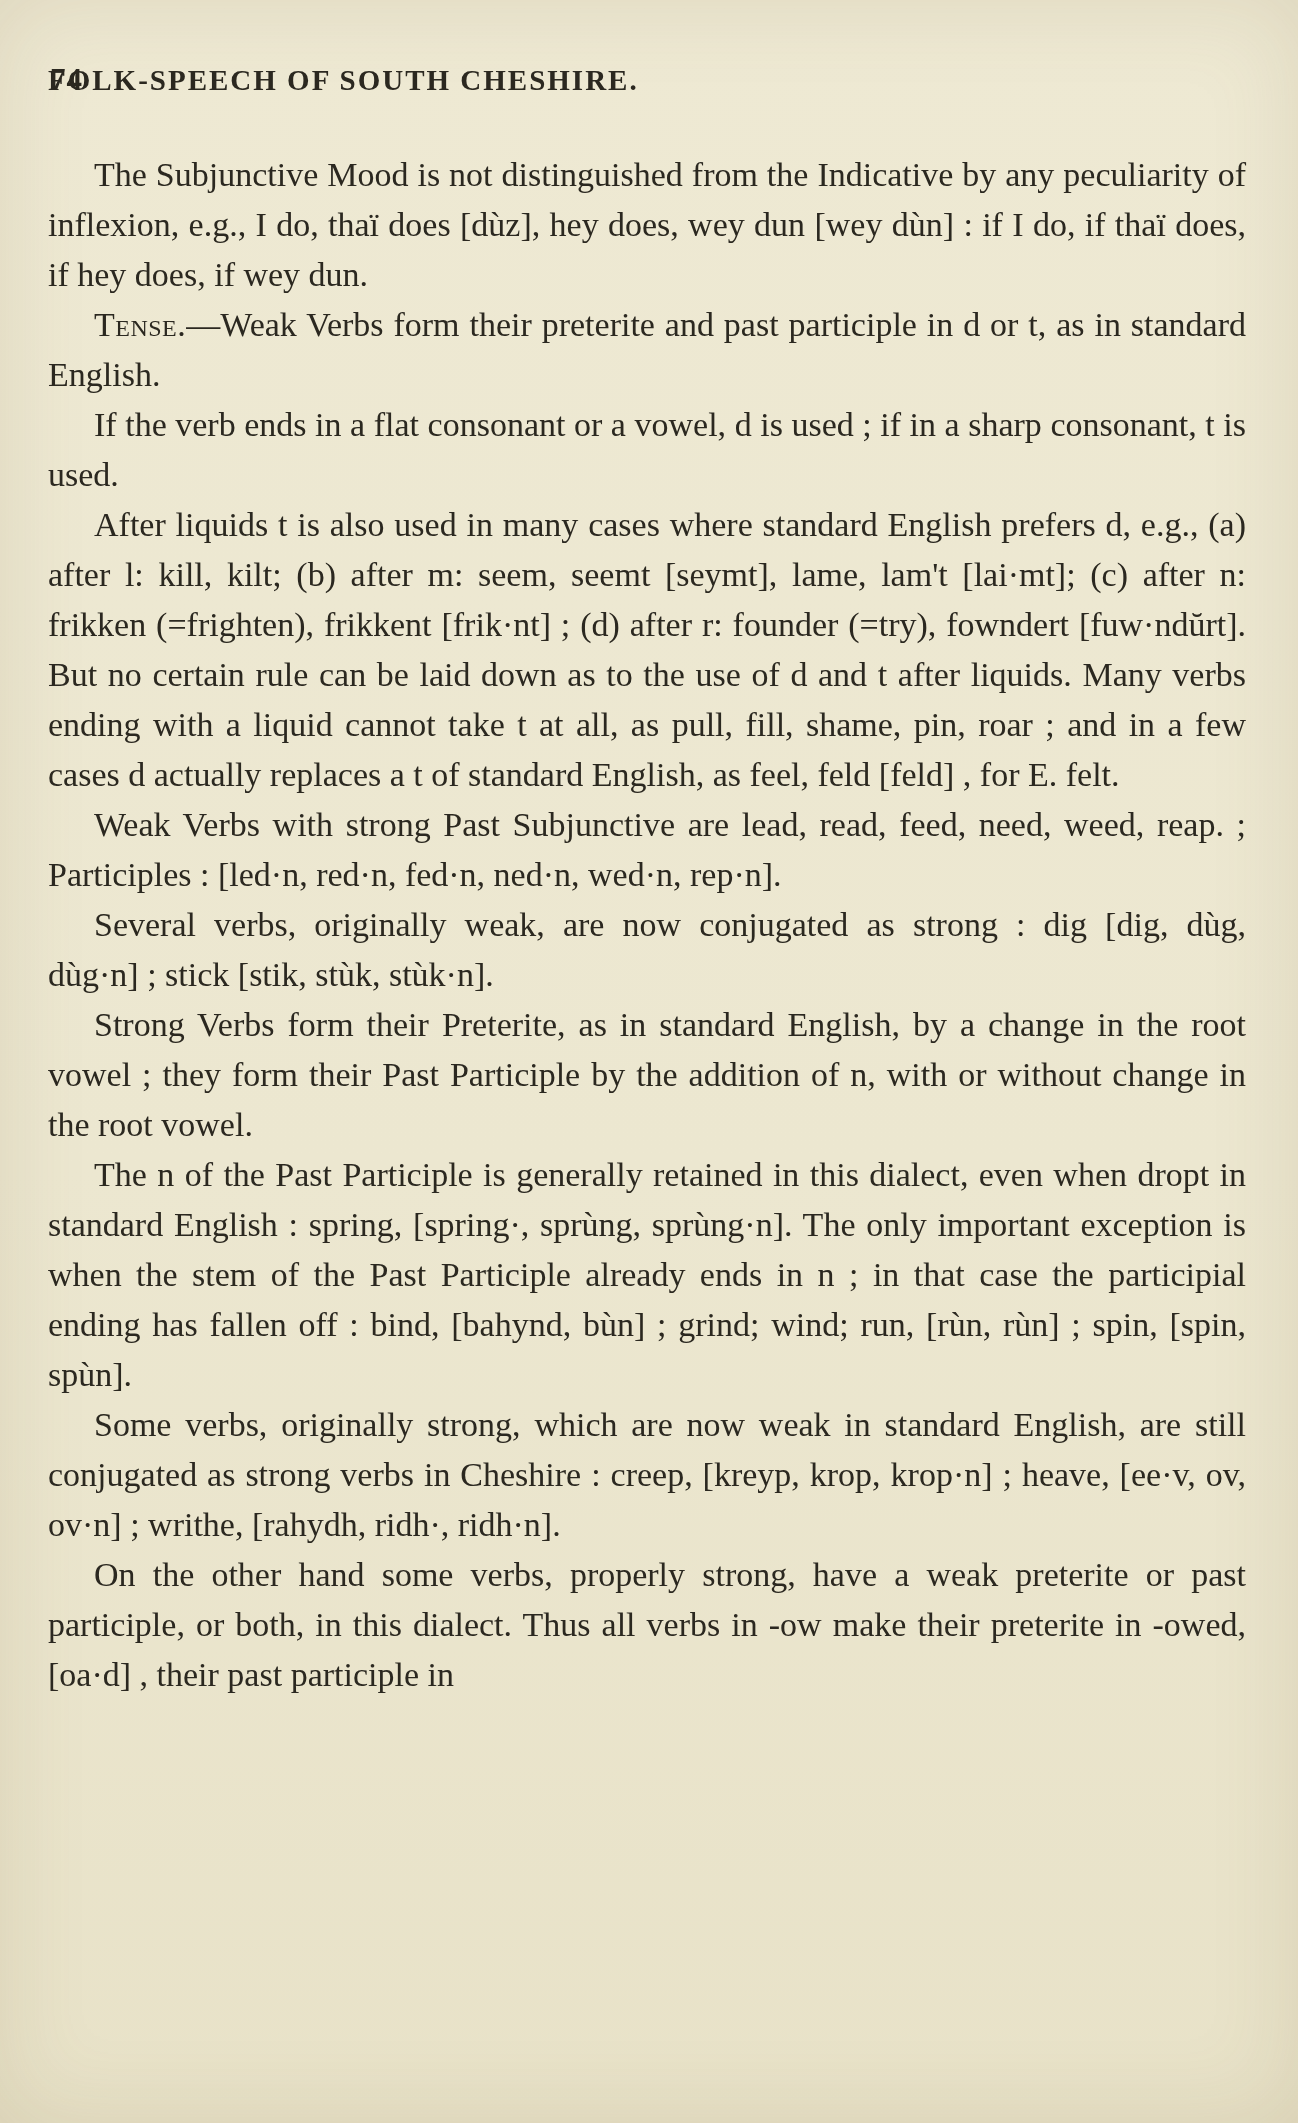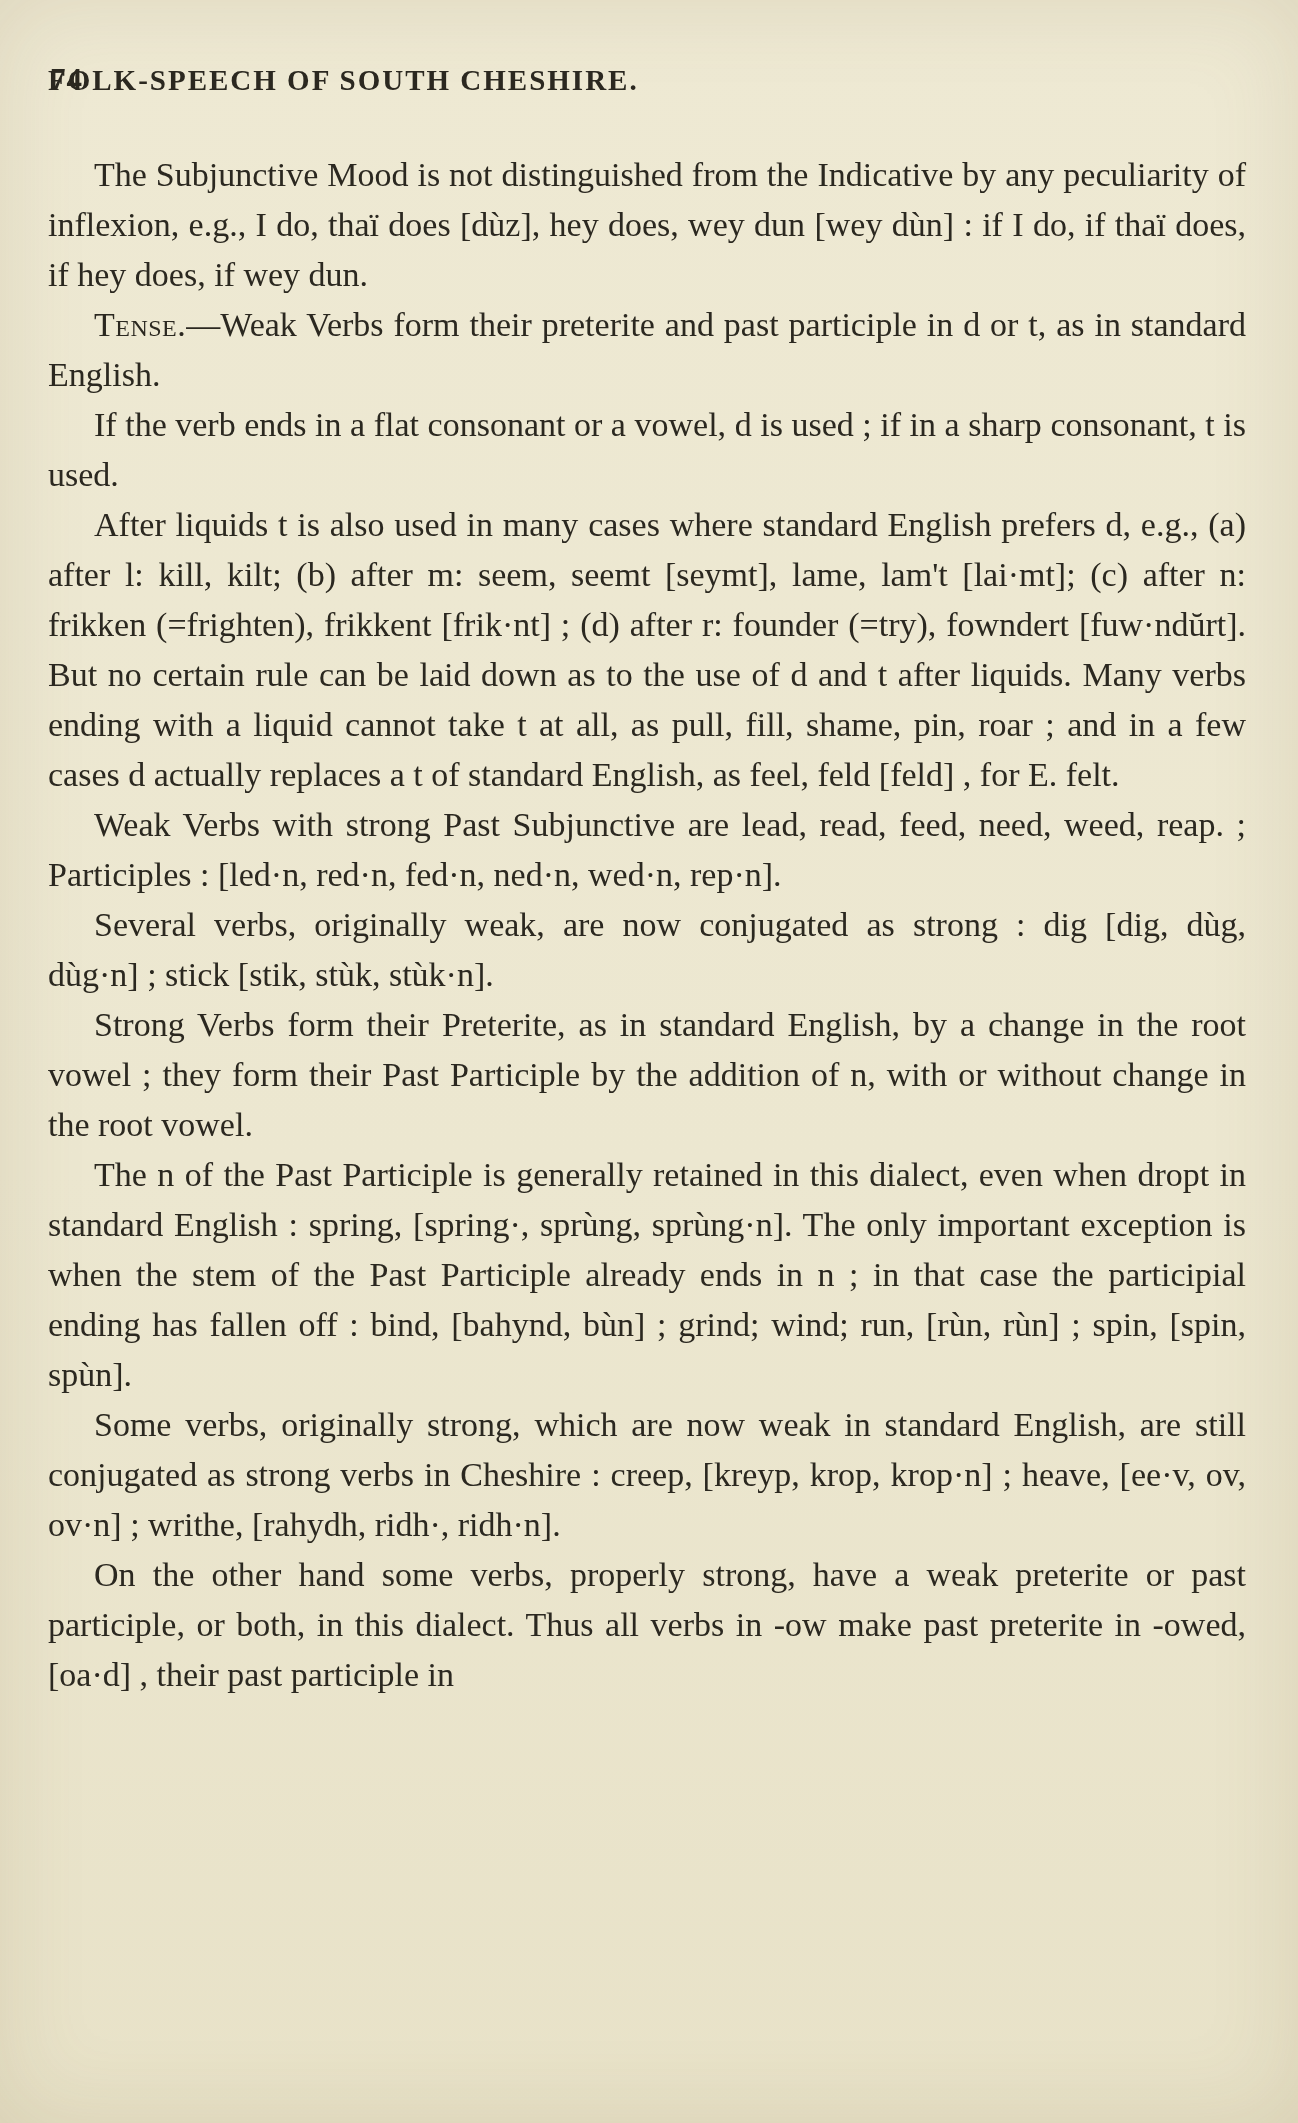--- a/index.html
+++ b/index.html
@@ -62,15 +62,15 @@
   <div class="text-block">
       <p><span>The Subjunctive Mood is not distinguished from the Indicative by any peculiarity of inflexion, e.g., </span><span class="it">I do, thaï does</span><span> [dùz], </span><span class="it">hey does, wey dun</span><span> [wey dùn]&nbsp;: </span><span class="it">if I do, if thaï does, if hey does, if wey dun.</span></p>
       <p><span class="sc">Tense.</span><span>—Weak Verbs form their preterite and past participle in </span><span class="it">d</span><span> or </span><span class="it">t</span><span>, as in standard English.</span></p>
       <p><span>If the verb ends in a flat consonant or a vowel, </span><span class="it">d</span><span> is used&nbsp;; if in a sharp consonant, </span><span class="it">t</span><span> is used.</span></p>
       <p><span>After liquids </span><span class="it">t</span><span> is also used in many cases where standard English prefers </span><span class="it">d</span><span>, e.g., (a) after </span><span class="it">l</span><span>: </span><span class="it">kill, kilt</span><span>; (b) after </span><span class="it">m</span><span>: </span><span class="it">seem, seemt</span><span> [seymt], </span><span class="it">lame, lam't</span><span> [lai·mt]; (c) after </span><span class="it">n</span><span>: </span><span class="it">frikken</span><span> (=frighten), </span><span class="it">frikkent</span><span> [frik·nt]&nbsp;; (d) after </span><span class="it">r</span><span>: </span><span class="it">founder</span><span> (=try), </span><span class="it">fowndert</span><span> [fuw·ndŭrt]. But no certain rule can be laid down as to the use of </span><span class="it">d</span><span> and </span><span class="it">t</span><span> after liquids. Many verbs ending with a liquid cannot take </span><span class="it">t</span><span> at all, as </span><span class="it">pull, fill, shame, pin, roar</span><span>&nbsp;; and in a few cases </span><span class="it">d</span><span> actually replaces a </span><span class="it">t</span><span> of standard English, as </span><span class="it">feel, feld</span><span> [feld]&nbsp;, for E. </span><span class="it">felt.</span></p>
       <p><span>Weak Verbs with strong Past Subjunctive are </span><span class="it">lead, read, feed, need, weed, reap.</span><span>&nbsp;; Participles&nbsp;: [led·n, red·n, fed·n, ned·n, wed·n, rep·n].</span></p>
       <p><span>Several verbs, originally weak, are now conjugated as strong&nbsp;: </span><span class="it">dig</span><span> [dig, dùg, dùg·n]&nbsp;; </span><span class="it">stick</span><span> [stik, stùk, stùk·n].</span></p>
       <p><span>Strong Verbs form their Preterite, as in standard English, by a change in the root vowel&nbsp;; they form their Past Participle by the addition of </span><span class="it">n</span><span>, with or without change in the root vowel.</span></p>
       <p><span>The </span><span class="it">n</span><span> of the Past Participle is generally retained in this dialect, even when dropt in standard English&nbsp;: </span><span class="it">spring</span><span>, [spring·, sprùng, sprùng·n]. The only important exception is when the stem of the Past Participle already ends in </span><span class="it">n</span><span>&nbsp;; in that case the participial ending has fallen off&nbsp;: </span><span class="it">bind,</span><span> [bahynd, bùn]&nbsp;; </span><span class="it">grind</span><span>; </span><span class="it">wind</span><span>; </span><span class="it">run,</span><span> [rùn, rùn]&nbsp;; </span><span class="it">spin,</span><span> [spin, spùn].</span></p>
       <p><span>Some verbs, originally strong, which are now weak in standard English, are still conjugated as strong verbs in Cheshire&nbsp;: </span><span class="it">creep,</span><span> [kreyp, krop, krop·n]&nbsp;; </span><span class="it">heave,</span><span> [ee·v, ov, ov·n]&nbsp;; </span><span class="it">writhe,</span><span> [rahydh, ridh·, ridh·n].</span></p>
-      <p><span>On the other hand some verbs, properly strong, have a weak preterite or past participle, or both, in this dialect. Thus all verbs in </span><span class="it">-ow</span><span> make past preterite in </span><span class="it">-owed</span><span>, [oa·d]&nbsp;, their past participle in</span></p>
+      <p><span>On the other hand some verbs, properly strong, have a weak preterite or past participle, or both, in this dialect. Thus all verbs in </span><span class="it">-ow</span><span> make their preterite in </span><span class="it">-owed</span><span>, [oa·d]&nbsp;, their past participle in</span></p>
     </div>
 </div>
 
 </body></html>

